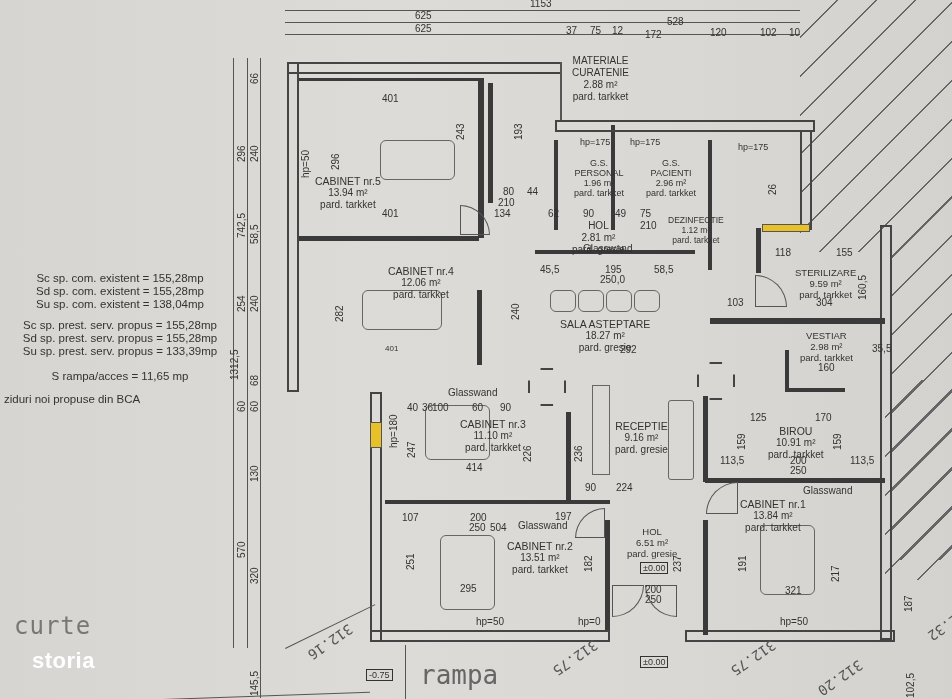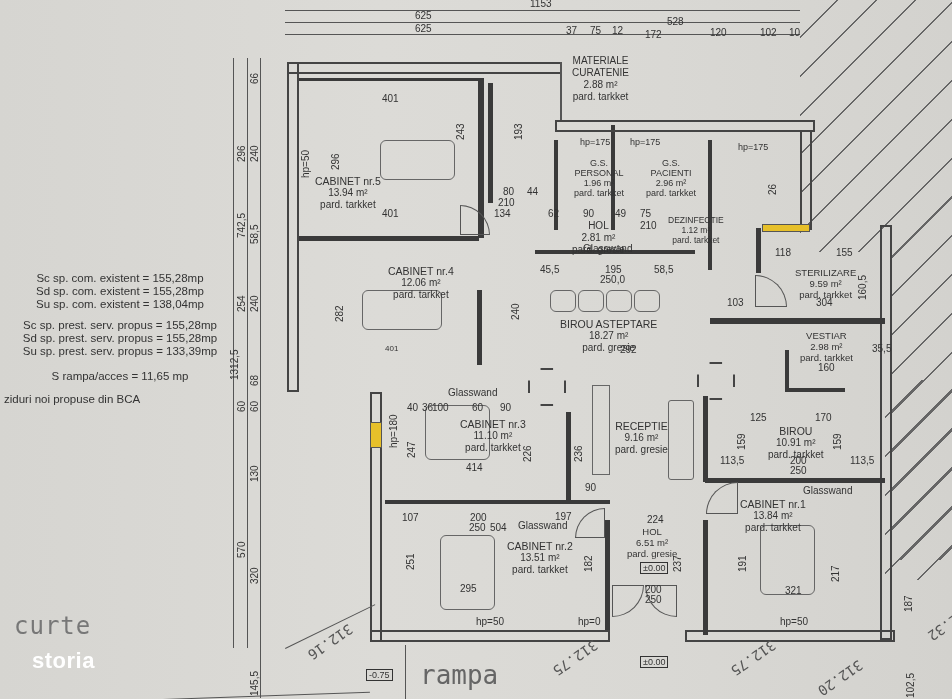--- a/index.html
+++ b/index.html
@@ -169,21 +169,21 @@
     <div>DEZINFECTIE</div>
     <div>1.12 m²</div>
     <div>pard. tarkket</div>
   </div>
   <div class="room" style="left:388px;top:265px;">
     <div class="n">CABINET nr.4</div>
     <div>12.06 m²</div>
     <div>pard. tarkket</div>
   </div>
   <div class="room" style="left:560px;top:318px;">
-    <div class="n">BIROU ASTEPTARE</div>
+    <div class="n">SALA ASTEPTARE</div>
     <div>18.27 m²</div>
     <div>pard. gresie</div>
   </div>
   <div class="room" style="left:795px;top:267px;font-size:9.5px;line-height:11px;">
     <div>STERILIZARE</div>
     <div>9.59 m²</div>
     <div>pard. tarkket</div>
   </div>
   <div class="room" style="left:800px;top:330px;font-size:9.5px;line-height:11px;">
     <div>VESTIAR</div>
@@ -259,21 +259,21 @@
   <div class="dim" style="left:390px;top:402px;margin-left:32px;">36</div>
   <div class="dim" style="left:407px;top:402px;">40</div>
   <div class="dim" style="left:432px;top:402px;">100</div>
   <div class="dim" style="left:472px;top:402px;">60</div>
   <div class="dim" style="left:500px;top:402px;">90</div>
   <div class="vdim" style="left:406px;top:458px;">247</div>
   <div class="vdim" style="left:522px;top:462px;">226</div>
   <div class="vdim" style="left:573px;top:462px;">236</div>
   <div class="dim" style="left:466px;top:462px;">414</div>
   <div class="dim" style="left:585px;top:482px;">90</div>
-  <div class="dim" style="left:647px;top:482px;margin-top:32px;">224</div>
+  <div class="dim" style="left:616px;top:482px;">224</div>
   <div class="vdim" style="left:388px;top:448px;">hp=180</div>
   <div class="dim" style="left:750px;top:412px;">125</div>
   <div class="dim" style="left:815px;top:412px;">170</div>
   <div class="vdim" style="left:736px;top:450px;">159</div>
   <div class="vdim" style="left:832px;top:450px;">159</div>
   <div class="dim" style="left:720px;top:455px;">113,5</div>
   <div class="dim" style="left:790px;top:455px;">200</div>
   <div class="dim" style="left:850px;top:455px;">113,5</div>
   <div class="dim" style="left:790px;top:465px;">250</div>
   <div class="dim" style="left:402px;top:512px;">107</div>

